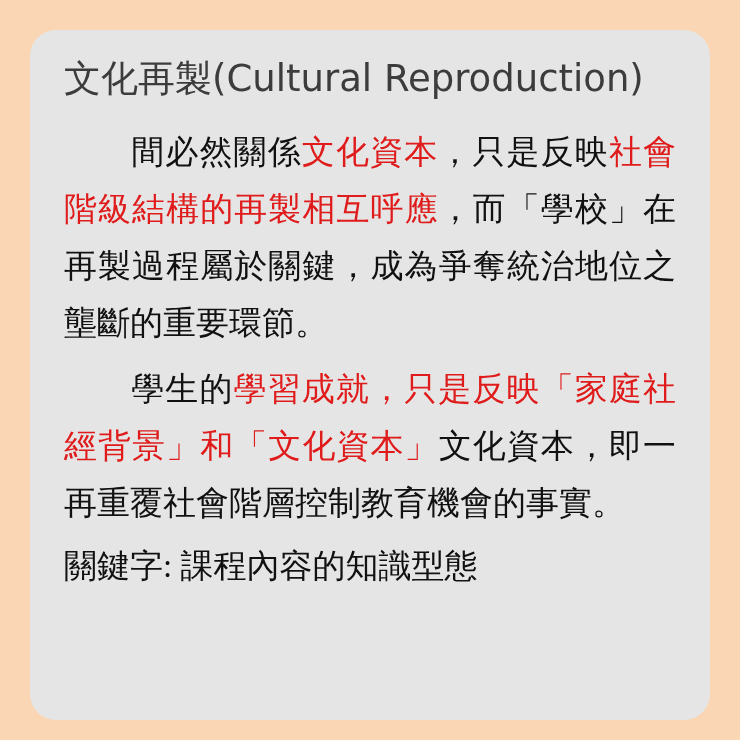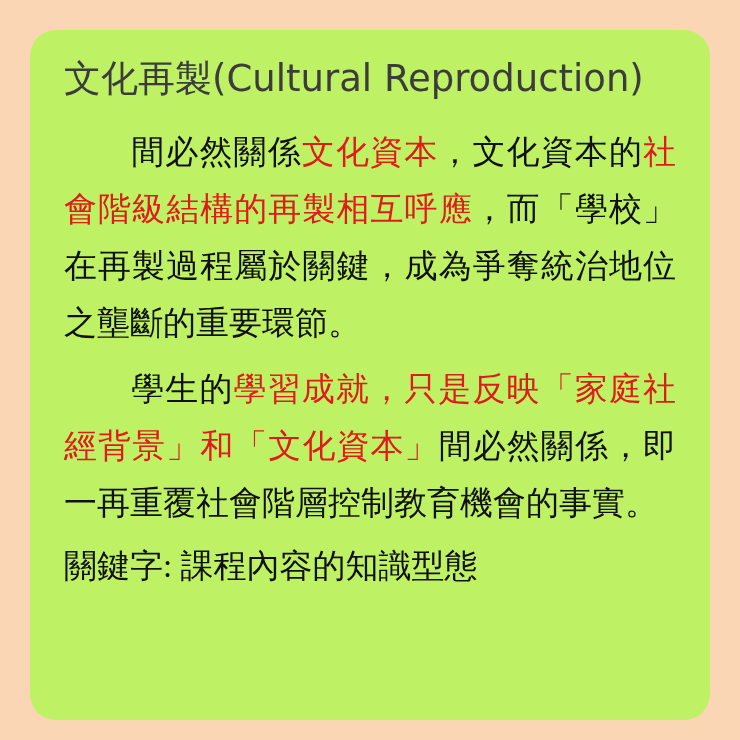--- a/index.html
+++ b/index.html
@@ -12,21 +12,21 @@
     background: #fad6b4;
     font-family: "Liberation Serif", serif;
     overflow: hidden;
   }
   #card {
     position: absolute;
     left: 30px;
     top: 30px;
     width: 680px;
     height: 690px;
-    background: #bef264;
+    background: #e5e5e5;
     border-radius: 26px;
     box-sizing: border-box;
     padding: 26px 34px 0 34px;
     overflow: hidden;
   }
   #title {
     font-family: "DejaVu Sans", "Liberation Sans", sans-serif;
     font-size: 37px;
     line-height: 1.25;
     color: #3c3c3c;
@@ -56,22 +56,22 @@
   }
 </style>
 </head>
 <body>
 
 <div id="card">
 
   <div id="title">文化再製(Cultural Reproduction)</div>
 
   <p class="para" id="p1">
-    <span class="indent"></span><span>間必然關係</span><span class="hl">文化資本</span><span>，文化資本的</span><span class="hl">社會階級結構的再製相互呼應</span><span>，而「學校」在再製過程屬於關鍵，成為爭奪統治地位之壟斷的重要環節。</span>
+    <span class="indent"></span><span>間必然關係</span><span class="hl">文化資本</span><span>，只是反映</span><span class="hl">社會階級結構的再製相互呼應</span><span>，而「學校」在再製過程屬於關鍵，成為爭奪統治地位之壟斷的重要環節。</span>
   </p>
 
   <p class="para" id="p2">
-    <span class="indent"></span><span>學生的</span><span class="hl">學習成就，只是反映「家庭社經背景」和「文化資本」</span><span>間必然關係，即一再重覆社會階層控制教育機會的事實。</span>
+    <span class="indent"></span><span>學生的</span><span class="hl">學習成就，只是反映「家庭社經背景」和「文化資本」</span><span>文化資本，即一再重覆社會階層控制教育機會的事實。</span>
   </p>
 
   <div id="keyline">關鍵字: 課程內容的知識型態</div>
 
 </div>
 
 </body></html>

